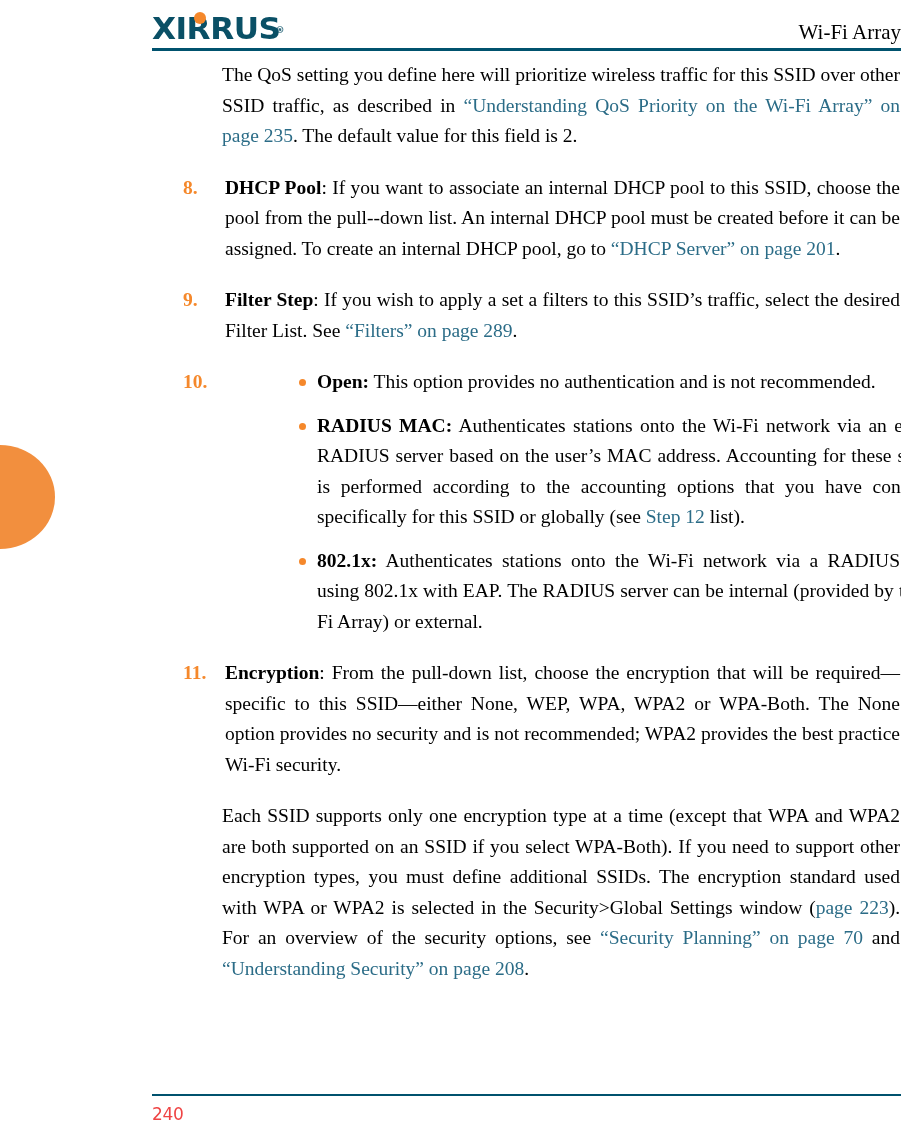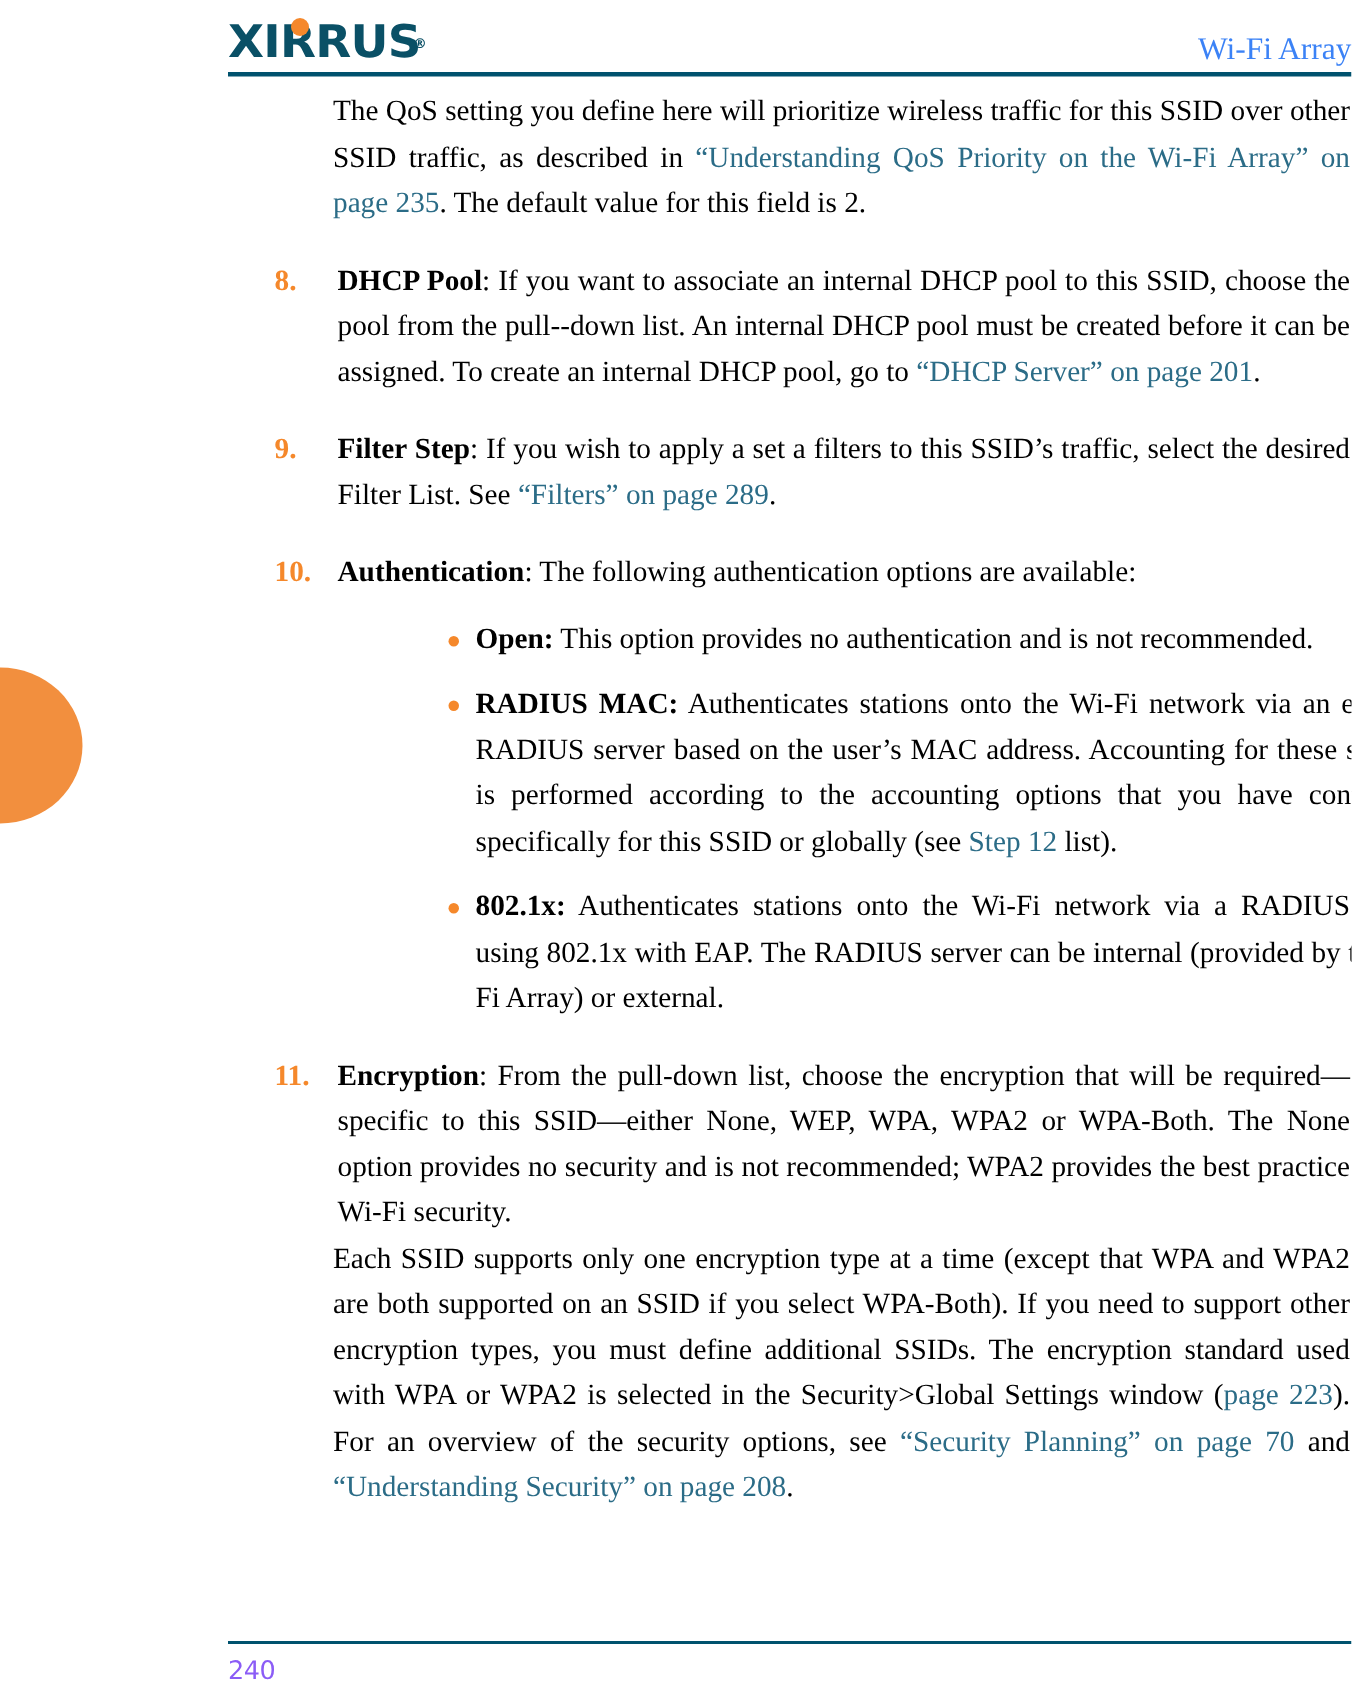--- a/index.html
+++ b/index.html
@@ -76,21 +76,21 @@
     height: 12px;
     border-radius: 50%;
     background: #F5882B;
   }
   .header-title {
     position: absolute;
     right: 0;
     top: 12px;
     font-family: "Liberation Serif", serif;
     font-size: 21px;
-    color: #3b82f6;
+    color: #000000;
     white-space: nowrap;
   }
   .header-rule {
     position: absolute;
     left: 152px;
     top: 48px;
     width: 749px;
     height: 3px;
     background: #00526E;
   }
@@ -170,20 +170,21 @@
   .bli-body {
     font-size: 19.5px;
     line-height: 30.5px;
     text-align: justify;
     width: 640px;
   }
 
   .sub-para {
     margin-left: 222px;
     width: 678px;
+    margin-top: 21px;
   }
 
   b, .bold { font-weight: bold; }
   a.xref, .xref {
     color: #2B6C87;
     text-decoration: none;
   }
 
   
   .footer-rule {
@@ -195,21 +196,21 @@
     background: #00526E;
   }
   .footer {
     position: absolute;
     left: 152px;
     top: 1104px;
     width: 749px;
     height: 30px;
     font-family: "DejaVu Sans", sans-serif;
     font-size: 17px;
-    color: #8b5cf6;
+    color: #ef4444;
   }
   .footer-page {
     position: absolute;
     left: 0;
     top: 0;
     letter-spacing: -0.3px;
   }
   .footer-chapter {
     position: absolute;
     right: 0;
@@ -245,21 +246,20 @@
         <div class="li-body"><b>DHCP Pool</b><span>: If you want to associate an internal DHCP pool to this SSID, choose the pool from the pull--down list. An internal DHCP pool must be created before it can be assigned. To create an internal DHCP pool, go to </span><span class="xref">“DHCP Server” on page 201</span><span>.</span></div>
       </div>
 
       <div class="li">
         <div class="li-num">9.</div>
         <div class="li-body"><b>Filter Step</b><span>: If you wish to apply a set a filters to this SSID’s traffic, select the desired Filter List. See </span><span class="xref">“Filters” on page 289</span><span>.</span></div>
       </div>
 
       <div class="li">
         <div class="li-num">10.</div>
-        <div class="li-body"><b>Authentication</b><span>: The following authentication options are available:</span></div>
 
         <div class="blist">
 
           <div class="bli">
             <span class="bullet"></span>
             <div class="bli-body"><b>Open:</b><span> This option provides no authentication and is not recommended.</span></div>
           </div>
 
           <div class="bli">
             <span class="bullet"></span>

